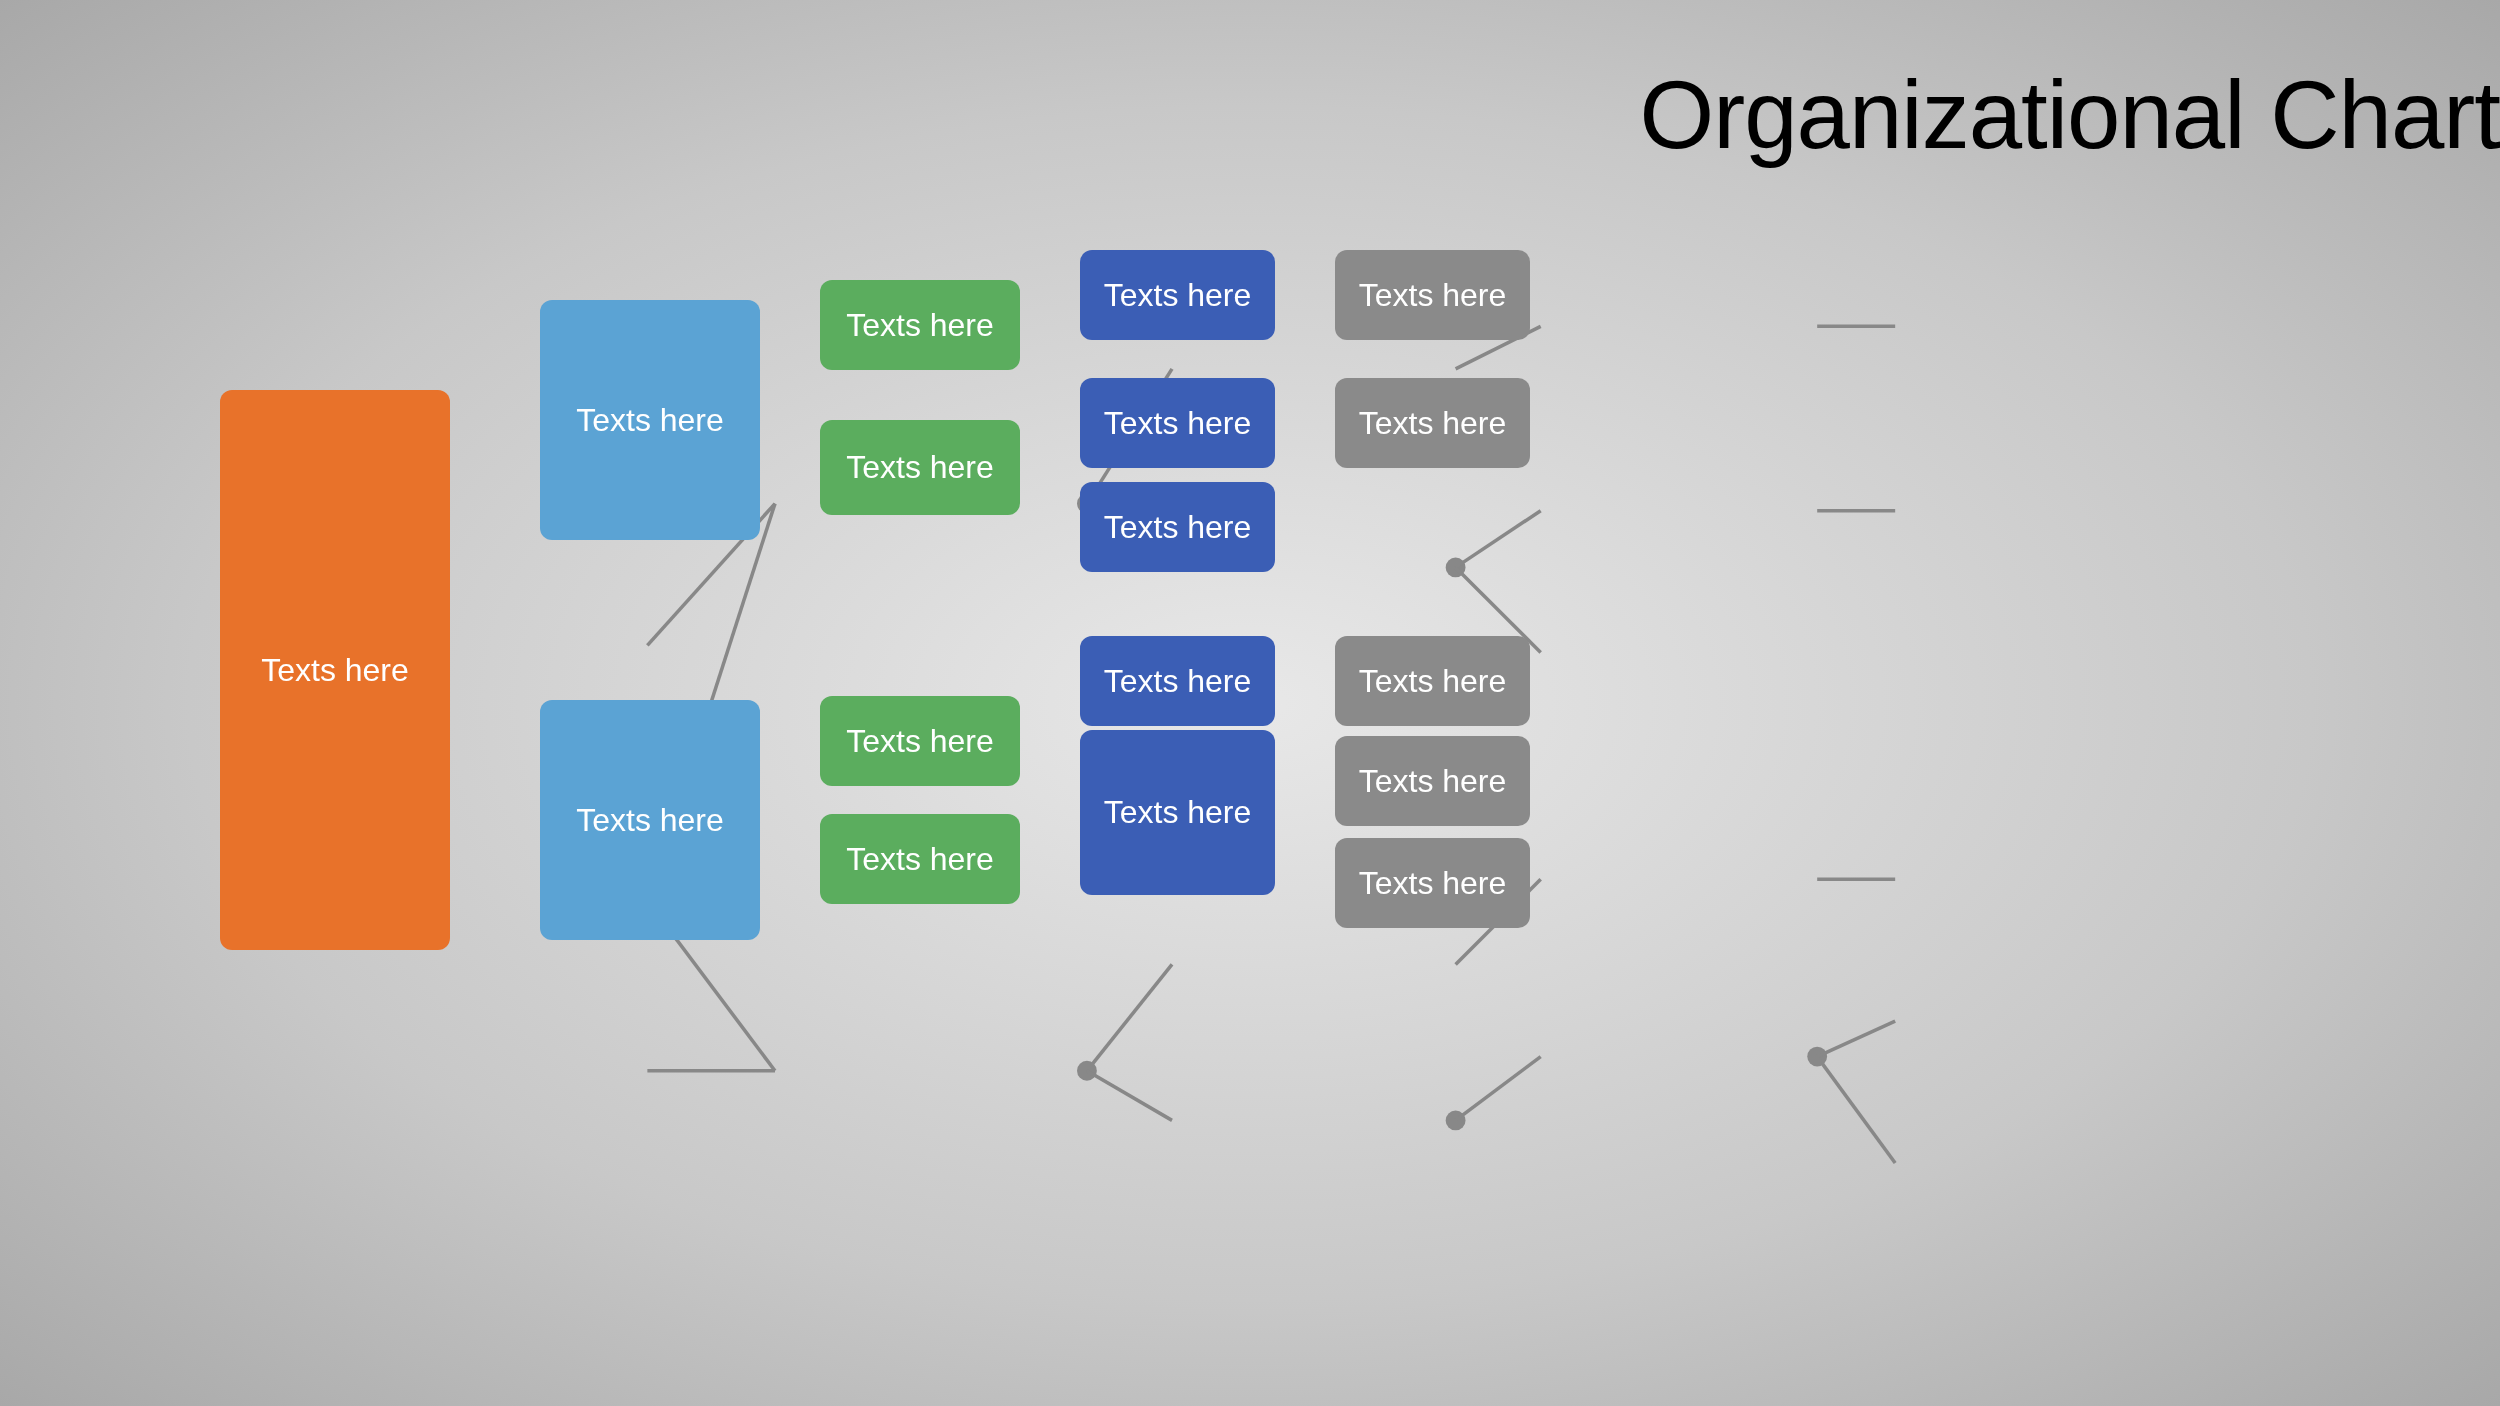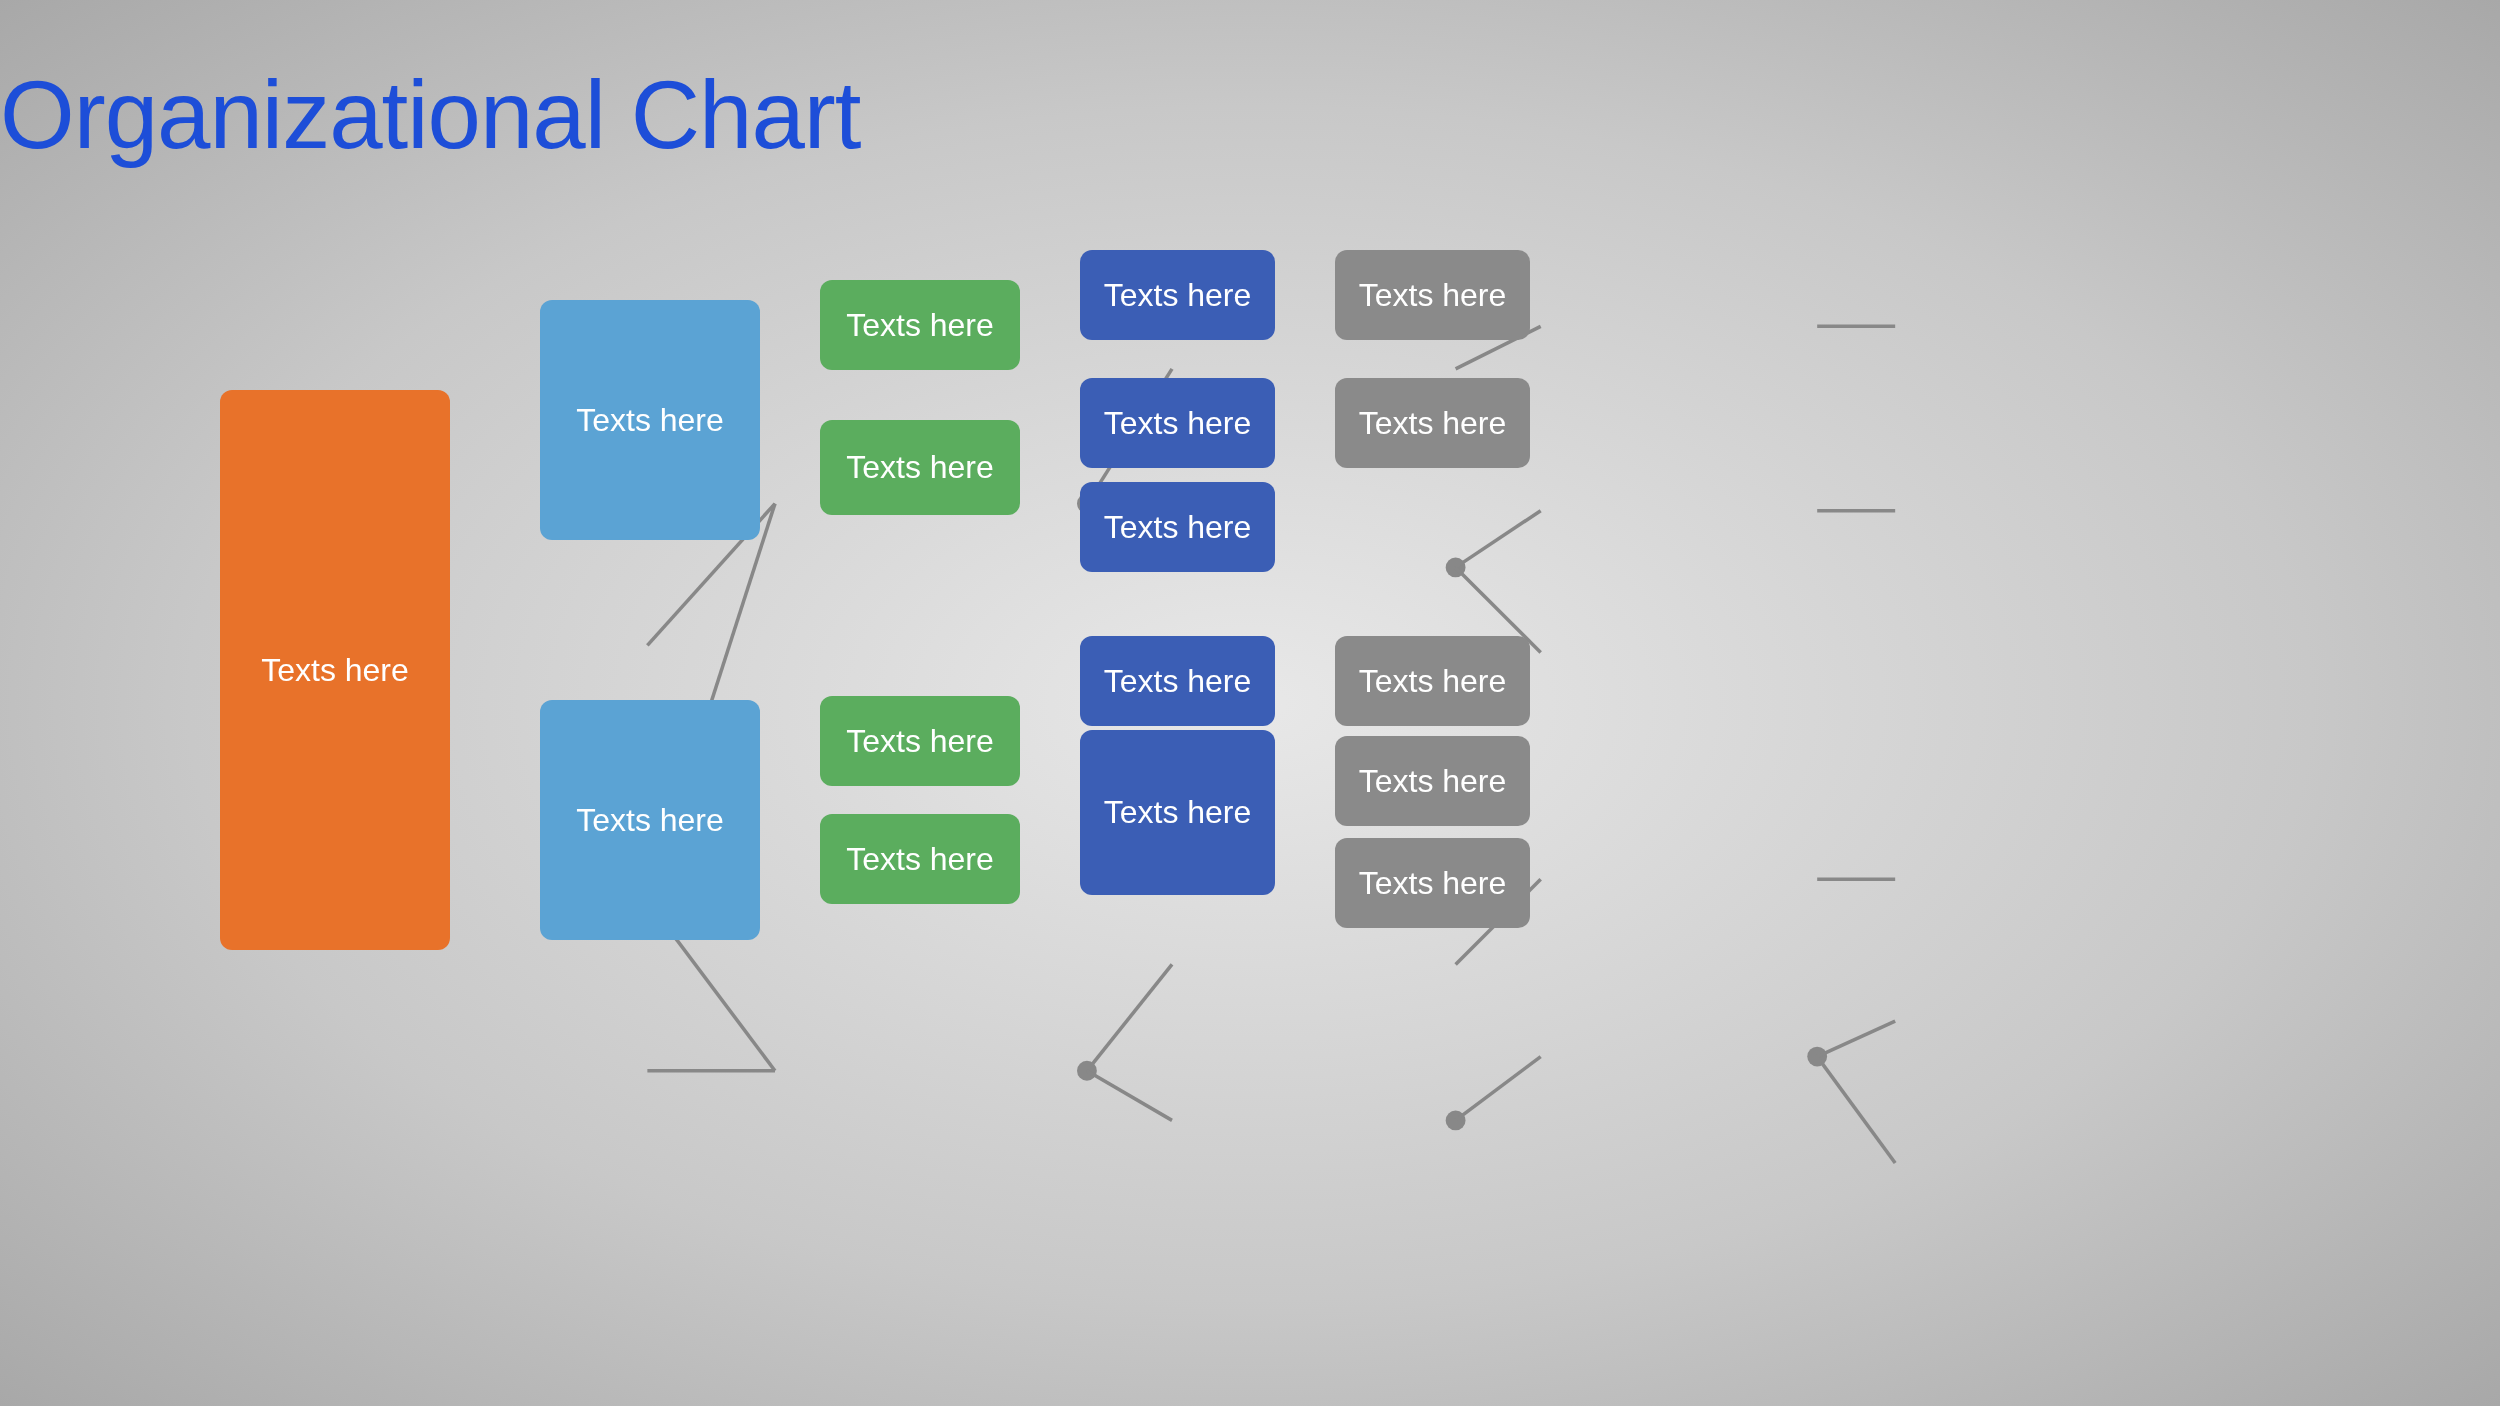--- a/index.html
+++ b/index.html
@@ -7,24 +7,24 @@
     body {
       width: 2500px;
       height: 1406px;
       background: radial-gradient(ellipse at center, #e8e8e8 0%, #c8c8c8 60%, #a8a8a8 100%);
       font-family: 'Segoe UI', Arial, sans-serif;
       overflow: hidden;
       position: relative;
     }
 
     .title {
-      text-align: left;
+      text-align: right;
       font-size: 96px;
       font-weight: 300;
-      color: #1d4ed8;
+      color: #000000;
       padding-top: 60px;
       letter-spacing: -1px;
     }
 
     .chart-area {
       position: absolute;
       top: 220px;
       left: 160px;
       right: 160px;
       bottom: 80px;

